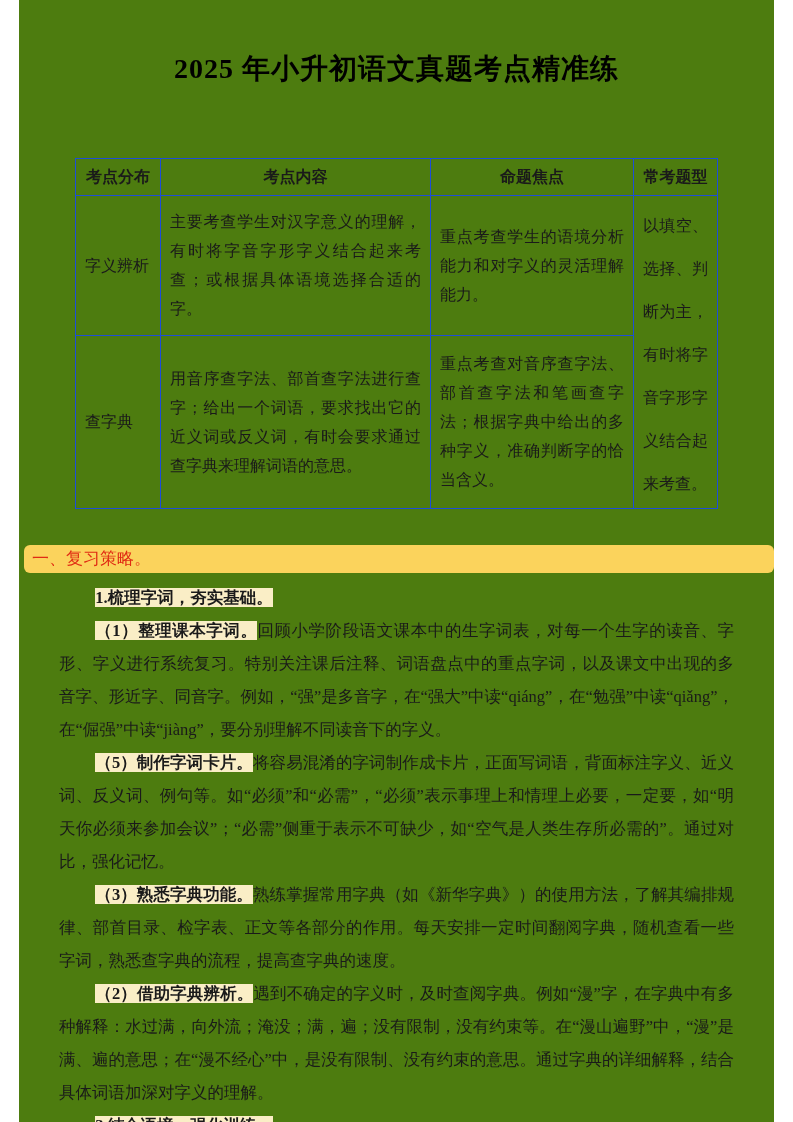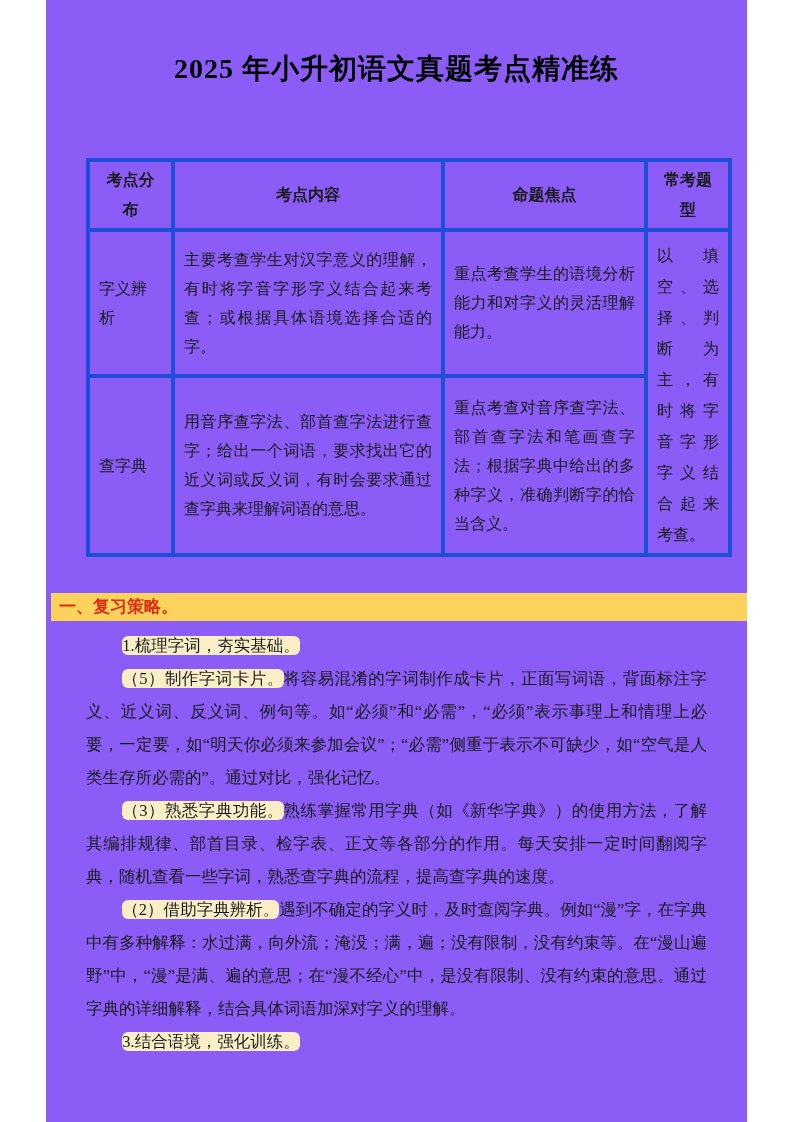--- a/index.html
+++ b/index.html
@@ -1,21 +1,21 @@
 <!DOCTYPE html>
 <html><head>
 <meta charset="utf-8">
 <style>
   html, body { margin: 0; padding: 0; background: #ffffff; }
   .page {
     position: relative;
-    width: 701px;
+    width: 755px;
     height: 1122px;
     margin: 0 auto;
-    background: #8b5cf6;
+    background: #4d7c0f;
     font-family: "Liberation Serif", "DejaVu Serif", serif;
     color: #1a1a1a;
     overflow: hidden;
     box-sizing: border-box;
     padding: 50px 40px 0 40px;
   }
   .doc-title {
     margin: 0;
     text-align: center;
     font-size: 28px;
@@ -35,60 +35,61 @@
     margin: 70px auto 0 auto;
     width: 642px;
     table-layout: fixed;
     font-size: 16px;
   }
   .exam-table col.c1 { width: 85px; }
   .exam-table col.c2 { width: 270px; }
   .exam-table col.c3 { width: 203px; }
   .exam-table col.c4 { width: 84px; }
   .exam-table th, .exam-table td {
-    border: 4px solid #1d4ed8;
+    border: 1px solid #1d4ed8;
     padding: 3px 9px;
     vertical-align: middle;
     font-weight: normal;
     line-height: 29px;
   }
   .exam-table th {
     font-weight: bold;
     text-align: center;
     height: 30px;
     line-height: 30px;
   }
   .exam-table td.cat { }
   .exam-table td.desc { text-align: justify; }
   .exam-table td.qtypes {
     vertical-align: top;
     padding-top: 8px;
-    line-height: 31px;
+    line-height: 43px;
     text-align: justify;
   }
   .section-bar {
     margin: 36px -40px 0 -35px;
     background: #fbd35c;
     color: #e02b13;
-    font-weight: bold;
+    font-weight: normal;
     font-size: 17px;
     padding: 2px 0 2px 8px;
     line-height: 24px;
+    border-radius: 6px;
   }
   .body-text {
     margin-top: 8px;
     font-size: 16.5px;
     line-height: 33px;
     color: #1a1a1a;
   }
   .body-text p { margin: 0; }
   .sub { padding-left: 2.2em; }
   .para { text-indent: 2.2em; text-align: justify; }
   .hl { background: #faeec6; }
-  .bold { font-weight: normal; border-radius: 6px; }
+  .bold { font-weight: bold; }
 </style>
 </head>
 <body>
 
 <div class="page">
 
   <h1 class="doc-title">2025 年小升初语文真题考点精准练</h1>
 
   <table class="exam-table">
     <colgroup>
@@ -119,20 +120,21 @@
       </tr>
     </tbody>
   </table>
 
   <div class="section-bar">一、复习策略。</div>
 
   <div class="body-text">
 
     <p class="sub"><span class="hl bold">1.梳理字词，夯实基础。</span></p>
 
+    <p class="para"><span class="hl bold">（1）整理课本字词。</span><span>回顾小学阶段语文课本中的生字词表，对每一个生字的读音、字形、字义进行系统复习。特别关注课后注释、词语盘点中的重点字词，以及课文中出现的多音字、形近字、同音字。例如，“强”是多音字，在“强大”中读“qiáng”，在“勉强”中读“qiǎng”，在“倔强”中读“jiàng”，要分别理解不同读音下的字义。</span></p>
 
     <p class="para"><span class="hl bold">（5）制作字词卡片。</span><span>将容易混淆的字词制作成卡片，正面写词语，背面标注字义、近义词、反义词、例句等。如“必须”和“必需”，“必须”表示事理上和情理上必要，一定要，如“明天你必须来参加会议”；“必需”侧重于表示不可缺少，如“空气是人类生存所必需的”。通过对比，强化记忆。</span></p>
 
 
     <p class="para"><span class="hl bold">（3）熟悉字典功能。</span><span>熟练掌握常用字典（如《新华字典》）的使用方法，了解其编排规律、部首目录、检字表、正文等各部分的作用。每天安排一定时间翻阅字典，随机查看一些字词，熟悉查字典的流程，提高查字典的速度。</span></p>
 
     <p class="para"><span class="hl bold">（2）借助字典辨析。</span><span>遇到不确定的字义时，及时查阅字典。例如“漫”字，在字典中有多种解释：水过满，向外流；淹没；满，遍；没有限制，没有约束等。在“漫山遍野”中，“漫”是满、遍的意思；在“漫不经心”中，是没有限制、没有约束的意思。通过字典的详细解释，结合具体词语加深对字义的理解。</span></p>
 
     <p class="sub"><span class="hl bold">3.结合语境，强化训练。</span></p>
 

